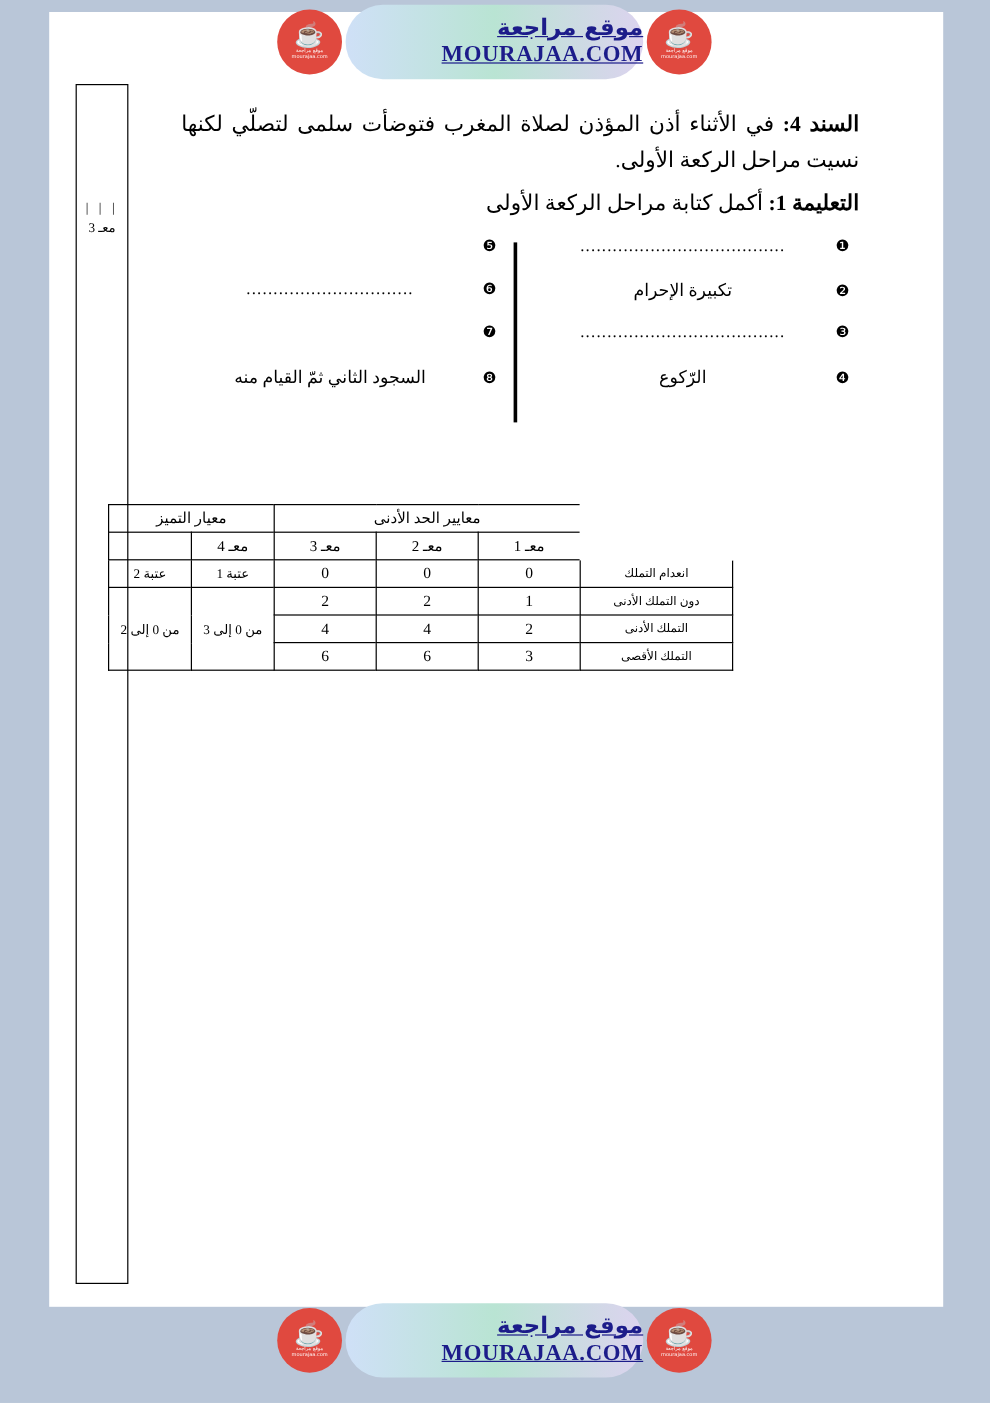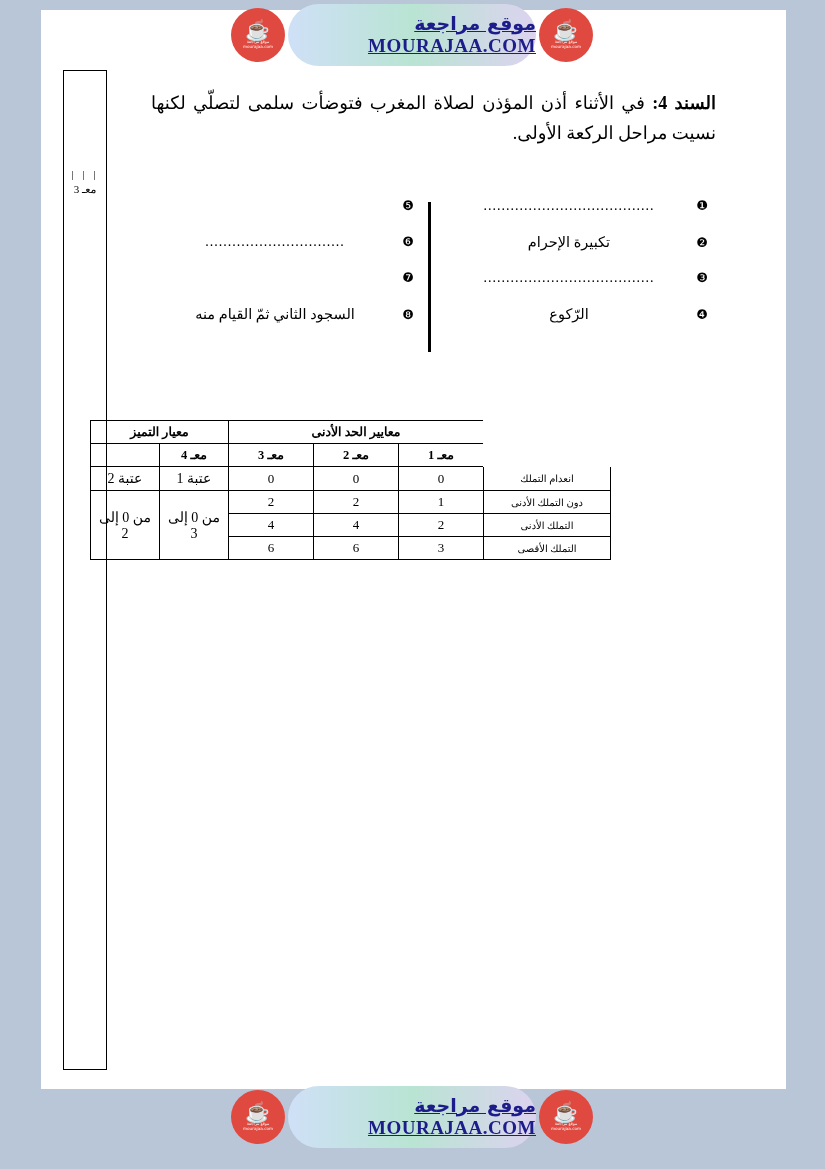--- a/index.html
+++ b/index.html
@@ -216,21 +216,21 @@
   }
   table.criteria td, table.criteria th {
     border: 1px solid #000;
     text-align: center;
     vertical-align: middle;
     padding: 3px 4px;
     font-weight: normal;
     font-family: "Liberation Serif", serif;
   }
   table.criteria th {
-    font-weight: bold;
+    font-weight: normal;
   }
   .cell-label {
     width: 118px;
     font-weight: bold;
     text-align: center;
     font-size: 10px;
   }
   .cell-num {
     width: 76px;
     font-weight: bold;
@@ -239,39 +239,42 @@
   .cell-min {
     width: 62px;
   }
   .cell-max {
     width: 60px;
   }
   .blank {
     border: 1px solid #fff !important;
   }
   .sub {
-    font-size: 14px;
+    font-size: 11px;
   }
 </style>
 </head>
 <body>
 
 <div class="sheet">
 
   <div class="doc">
 
     <div class="sidebox">
       <div class="ticks">| | |</div>
       <div class="tick-label">معـ 3</div>
     </div>
 
     <div class="para" id="sanad">
       <span class="lbl-num">السند 4:</span><span> في الأثناء أذن المؤذن لصلاة المغرب فتوضأت سلمى لتصلّي لكنها نسيت مراحل الركعة الأولى.</span>
     </div>
 
+    <div class="para" id="taleema">
+      <span class="lbl-num">التعليمة 1:</span><span> أكمل كتابة مراحل الركعة الأولى</span>
+    </div>
 
     <div class="steps">
       <div class="divider"></div>
 
       <div class="col right">
         <div class="step">
           <span class="bullet">❶</span>
           <span class="dots">......................................</span>
         </div>
         <div class="step">

